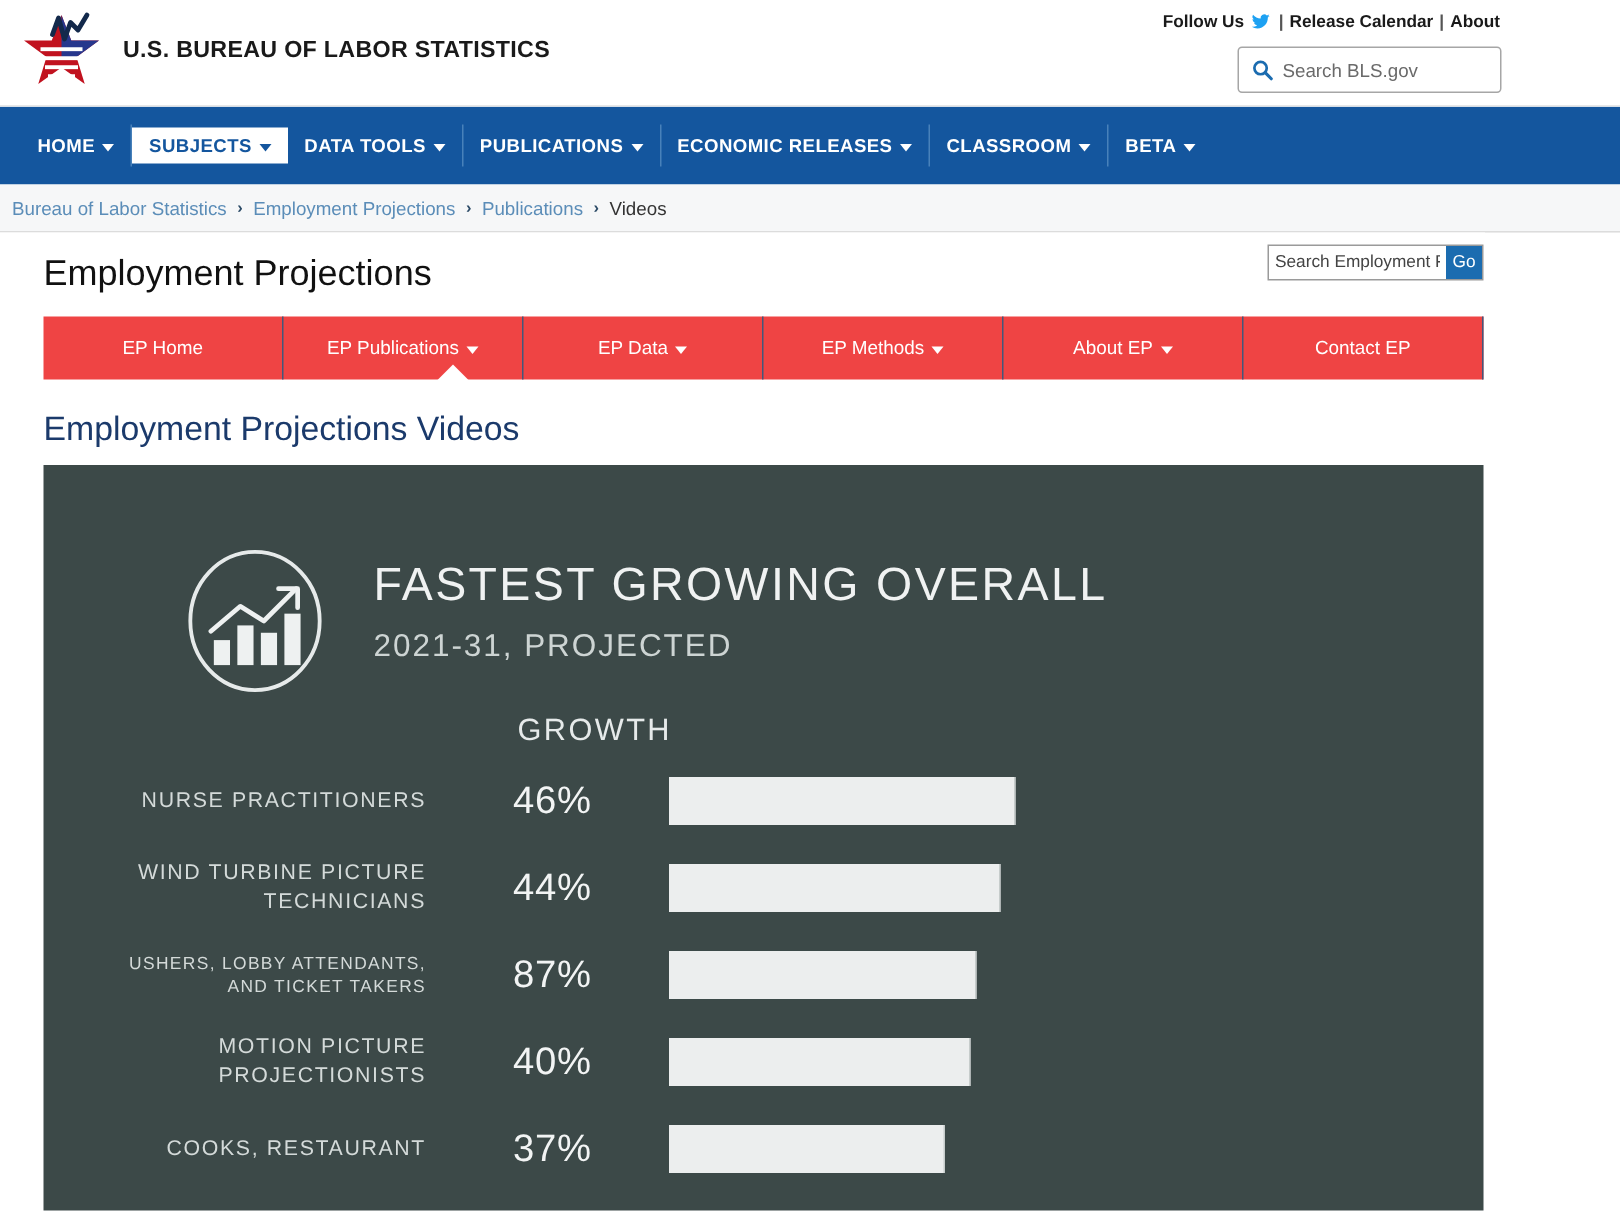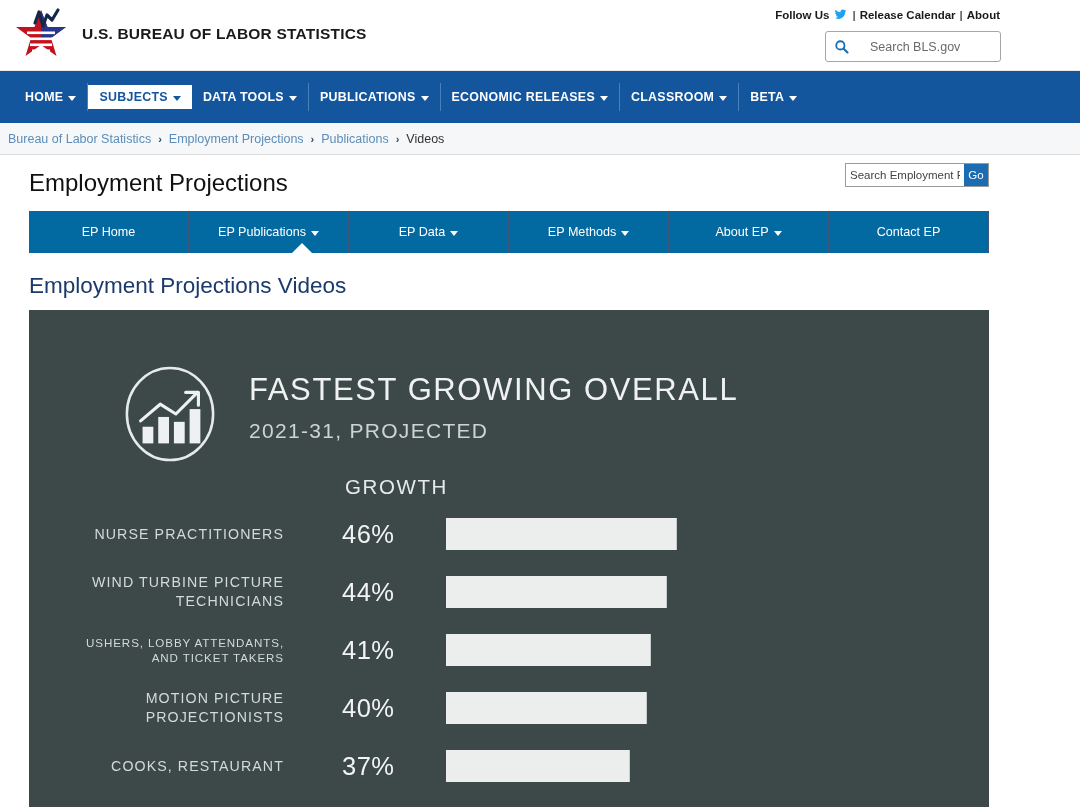--- a/index.html
+++ b/index.html
@@ -58,21 +58,21 @@
     right: 79px;
     top: 31px;
     width: 176px;
     height: 31px;
     border: 1px solid #a6a6a6;
     border-radius: 3px;
     background: #fff;
     display: flex;
     align-items: center;
     padding: 0 8px;
-    gap: 21px;
+    gap: 6px;
   }
   .bls-search .mag { width: 15px; height: 15px; flex: none; }
   .bls-search input {
     border: 0; outline: 0; width: 100%;
     font-size: 12.5px; color: #555;
     font-family: "Liberation Sans", sans-serif;
     background: transparent;
   }
   .bls-search input::placeholder { color: #6a6a6a; }
 
@@ -178,21 +178,21 @@
     font-size: 11.5px;
     font-family: "Liberation Sans", sans-serif;
     cursor: pointer;
   }
 
   
   .ep-tabs {
     width: 960px;
     height: 42px;
     display: flex;
-    background: #0369a1;
+    background: #ef4444;
     position: relative;
     justify-content: flex-end;
   }
   .ep-tab {
     flex: 1;
     display: flex;
     align-items: center;
     justify-content: center;
     gap: 5px;
     color: #ffffff;
@@ -476,21 +476,21 @@
         <div class="row-bar-track">
           <div class="row-bar" style="width: 221px;"></div>
         </div>
       </div>
 
       <div class="chart-row">
         <div class="row-name small">
           <div>USHERS, LOBBY ATTENDANTS,</div>
           <div>AND TICKET TAKERS</div>
         </div>
-        <div class="row-pct">41%</div>
+        <div class="row-pct">87%</div>
         <div class="row-bar-track">
           <div class="row-bar" style="width: 205px;"></div>
         </div>
       </div>
 
       <div class="chart-row">
         <div class="row-name">
           <div>MOTION PICTURE</div>
           <div>PROJECTIONISTS</div>
         </div>

